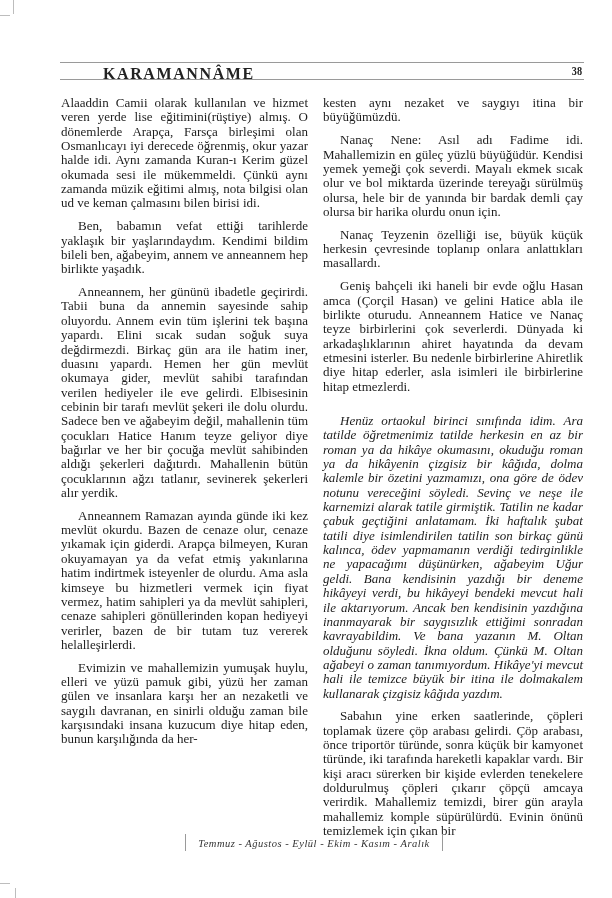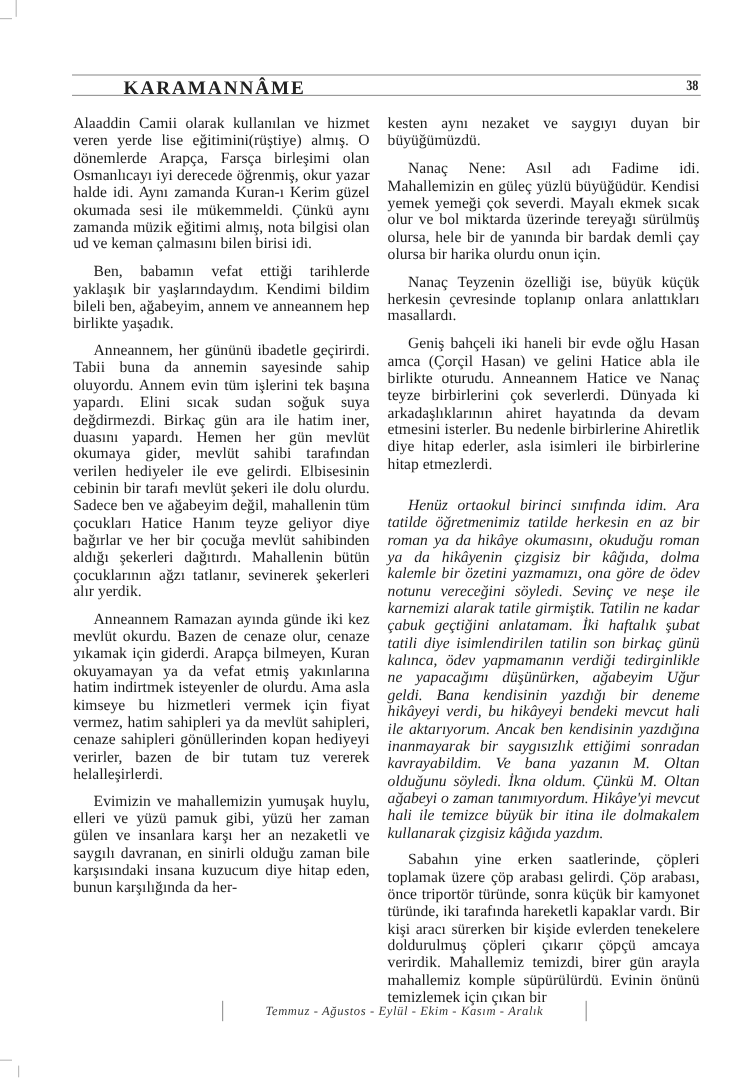--- a/index.html
+++ b/index.html
@@ -12,21 +12,21 @@
                    letter-spacing: 1.6px; color: #222; margin-left: 43px; }
   .header .pageno { position: absolute; right: 2px; top: 1px; font-size: 12px; font-weight: bold;
                     color: #222; transform: scaleX(0.85); transform-origin: right; }
   .col { position: absolute; top: 96px; font-size: 13px; line-height: 14.35px;
          text-align: justify; hyphens: manual; }
   .col.left { left: 61px; width: 247px; }
   .col.right { left: 323px; width: 260px; }
   .col p { margin: 0 0 8.5px 0; text-indent: 17px; }
   .col p.noindent { text-indent: 0; }
   .col p.gap { margin-top: 20px; font-style: italic; }
-  .footer { position: absolute; top: 834px; left: 185px; width: 304px; height: 20px; }
+  .footer { position: absolute; top: 834px; left: 185px; width: 258px; height: 20px; }
   .footer .bar { position: absolute; top: 0; width: 1px; height: 17px; background: #9a9a9a; }
   .footer .text { position: absolute; left: 0; right: 0; top: 4px; text-align: center;
                   font-style: italic; font-size: 10.5px; letter-spacing: 0.5px; color: #333; }
 </style>
 </head>
 <body>
 
 <div class="crop" style="left:13px;top:0;width:1px;height:14px;"></div>
 <div class="crop" style="left:0;top:15px;width:10px;height:1px;"></div>
 <div class="crop" style="left:0;top:883px;width:10px;height:1px;"></div>
@@ -39,21 +39,21 @@
 
 <div class="col left">
   <p class="noindent">Alaaddin Camii olarak kullanılan ve hizmet veren yerde lise eğitimini(rüştiye) almış. O dönemlerde Arapça, Farsça birleşimi olan Osmanlıcayı iyi derecede öğrenmiş, okur yazar halde idi. Aynı zamanda Kuran-ı Kerim güzel okumada sesi ile mükemmeldi. Çünkü aynı zamanda müzik eğitimi almış, nota bilgisi olan ud ve keman çalmasını bilen birisi idi.</p>
   <p>Ben, babamın vefat ettiği tarihlerde yaklaşık bir yaşlarındaydım. Kendimi bildim bileli ben, ağabeyim, annem ve anneannem hep birlikte yaşadık.</p>
   <p>Anneannem, her gününü ibadetle geçirirdi. Tabii buna da annemin sayesinde sahip oluyordu. Annem evin tüm işlerini tek başına yapardı. Elini sıcak sudan soğuk suya değdirmezdi. Birkaç gün ara ile hatim iner, duasını yapardı. Hemen her gün mevlüt okumaya gider, mevlüt sahibi tarafından verilen hediyeler ile eve gelirdi. Elbisesinin cebinin bir tarafı mevlüt şekeri ile dolu olurdu. Sadece ben ve ağabeyim değil, mahallenin tüm çocukları Hatice Hanım teyze geliyor diye bağırlar ve her bir çocuğa mevlüt sahibinden aldığı şekerleri dağıtırdı. Mahallenin bütün çocuklarının ağzı tatlanır, sevinerek şekerleri alır yerdik.</p>
   <p>Anneannem Ramazan ayında günde iki kez mevlüt okurdu. Bazen de cenaze olur, cenaze yıkamak için giderdi. Arapça bilmeyen, Kuran okuyamayan ya da vefat etmiş yakınlarına hatim indirtmek isteyenler de olurdu. Ama asla kimseye bu hizmetleri vermek için fiyat vermez, hatim sahipleri ya da mevlüt sahipleri, cenaze sahipleri gönüllerinden kopan hediyeyi verirler, bazen de bir tutam tuz vererek helalleşirlerdi.</p>
   <p>Evimizin ve mahallemizin yumuşak huylu, elleri ve yüzü pamuk gibi, yüzü her zaman gülen ve insanlara karşı her an nezaketli ve saygılı davranan, en sinirli olduğu zaman bile karşısındaki insana kuzucum diye hitap eden, bunun karşılığında da her-</p>
 </div>
 
 <div class="col right">
-  <p class="noindent">kesten aynı nezaket ve saygıyı duyan bir büyüğümüzdü.</p>
+  <p class="noindent">kesten aynı nezaket ve saygıyı itina bir büyüğümüzdü.</p>
   <p>Nanaç Nene: Asıl adı Fadime idi. Mahallemizin en güleç yüzlü büyüğüdür. Kendisi yemek yemeği çok severdi. Mayalı ekmek sıcak olur ve bol miktarda üzerinde tereyağı sürülmüş olursa, hele bir de yanında bir bardak demli çay olursa bir harika olurdu onun için.</p>
   <p>Nanaç Teyzenin özelliği ise, büyük küçük herkesin çevresinde toplanıp onlara anlattıkları masallardı.</p>
   <p>Geniş bahçeli iki haneli bir evde oğlu Hasan amca (Çorçil Hasan) ve gelini Hatice abla ile birlikte oturudu. Anneannem Hatice ve Nanaç teyze birbirlerini çok severlerdi. Dünyada ki arkadaşlıklarının ahiret hayatında da devam etmesini isterler. Bu nedenle birbirlerine Ahiretlik diye hitap ederler, asla isimleri ile birbirlerine hitap etmezlerdi.</p>
   <p class="gap">Henüz ortaokul birinci sınıfında idim. Ara tatilde öğretmenimiz tatilde herkesin en az bir roman ya da hikâye okumasını, okuduğu roman ya da hikâyenin çizgisiz bir kâğıda, dolma kalemle bir özetini yazmamızı, ona göre de ödev notunu vereceğini söyledi. Sevinç ve neşe ile karnemizi alarak tatile girmiştik. Tatilin ne kadar çabuk geçtiğini anlatamam. İki haftalık şubat tatili diye isimlendirilen tatilin son birkaç günü kalınca, ödev yapmamanın verdiği tedirginlikle ne yapacağımı düşünürken, ağabeyim Uğur geldi. Bana kendisinin yazdığı bir deneme hikâyeyi verdi, bu hikâyeyi bendeki mevcut hali ile aktarıyorum. Ancak ben kendisinin yazdığına inanmayarak bir saygısızlık ettiğimi sonradan kavrayabildim. Ve bana yazanın M. Oltan olduğunu söyledi. İkna oldum. Çünkü M. Oltan ağabeyi o zaman tanımıyordum. Hikâye'yi mevcut hali ile temizce büyük bir itina ile dolmakalem kullanarak çizgisiz kâğıda yazdım.</p>
   <p>Sabahın yine erken saatlerinde, çöpleri toplamak üzere çöp arabası gelirdi. Çöp arabası, önce triportör türünde, sonra küçük bir kamyonet türünde, iki tarafında hareketli kapaklar vardı. Bir kişi aracı sürerken bir kişide evlerden tenekelere doldurulmuş çöpleri çıkarır çöpçü amcaya verirdik. Mahallemiz temizdi, birer gün arayla mahallemiz komple süpürülürdü. Evinin önünü temizlemek için çıkan bir</p>
 </div>
 
 <div class="footer">
   <div class="bar" style="left:0;"></div>
   <div class="text">Temmuz - Ağustos - Eylül - Ekim - Kasım - Aralık</div>

